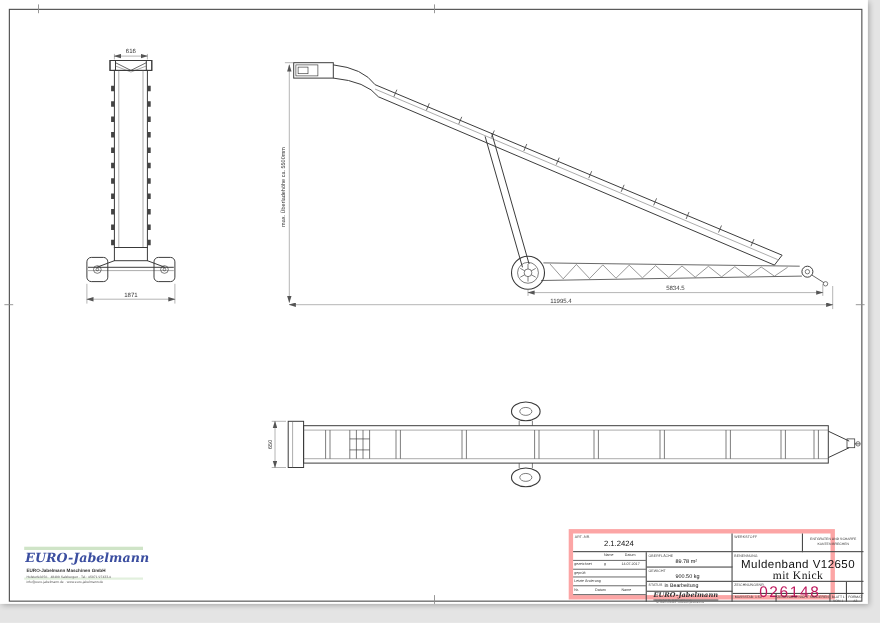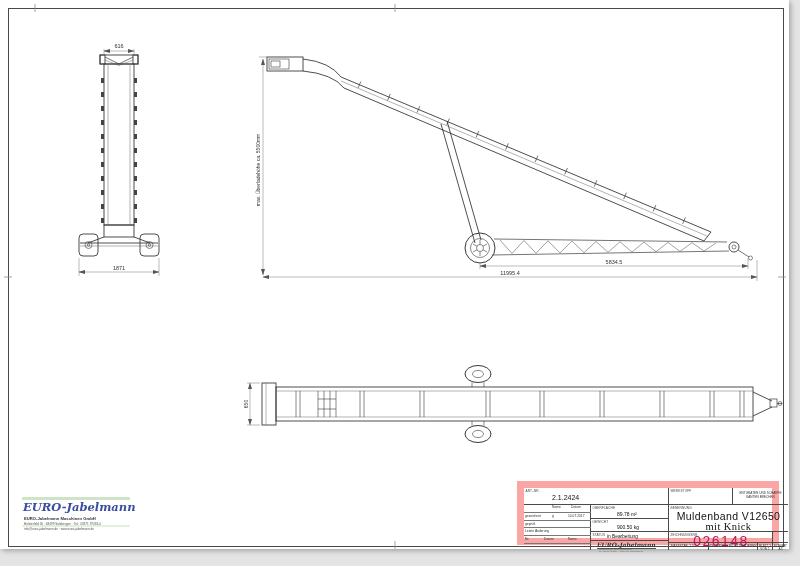--- a/index.html
+++ b/index.html
@@ -1,21 +1,21 @@
 <!DOCTYPE html>
 <html><head>
 <meta charset="utf-8">
 <style>
   html,body{margin:0;padding:0;background:#e4e4e4;font-family:"Liberation Sans",sans-serif;}
   .stage{position:relative;width:800px;height:566px;overflow:hidden;background:#e4e4e4;}
   .sheet{position:absolute;left:0;top:0;width:789px;height:549px;background:#ffffff;box-shadow:2px 2px 5px rgba(0,0,0,.28);}
   .frame{position:absolute;left:8px;top:8px;width:774px;height:537px;border:1px solid #4a4a4a;}
   svg{position:absolute;left:0;top:0;}
   
-  .tb{position:absolute;left:517px;top:481px;width:262px;height:64px;border:7px solid #fca5a5;background:#fff;font-family:"Liberation Sans",sans-serif;color:#222;box-sizing:border-box;}
+  .tb{position:absolute;left:517px;top:481px;width:242px;height:64px;border:4px solid #fca5a5;background:#fff;font-family:"Liberation Sans",sans-serif;color:#222;box-sizing:border-box;}
   .cell{position:absolute;box-sizing:border-box;border-color:#4a4a4a;border-style:solid;border-width:0;}
   .lbl{position:absolute;left:1.5px;top:1px;font-size:3.2px;color:#444;letter-spacing:.1px;white-space:nowrap;}
   .val-sm{font-size:5px;color:#111;}
   .tinytxt{font-size:3.1px;color:#333;line-height:1.25;}
   .bigtitle{font-size:10.5px;color:#111;letter-spacing:.4px;text-align:center;line-height:1.15;}
   .dwgno{font-size:14px;letter-spacing:1.5px;color:#be185d;}
   .scriptlogo{font-family:"DejaVu Serif",serif;font-style:italic;font-weight:bold;}
   
   .corner{position:absolute;left:20px;top:495px;width:150px;}
   .greenbar{position:absolute;left:2px;top:2px;width:108px;height:3px;background:#cfe4c7;}

